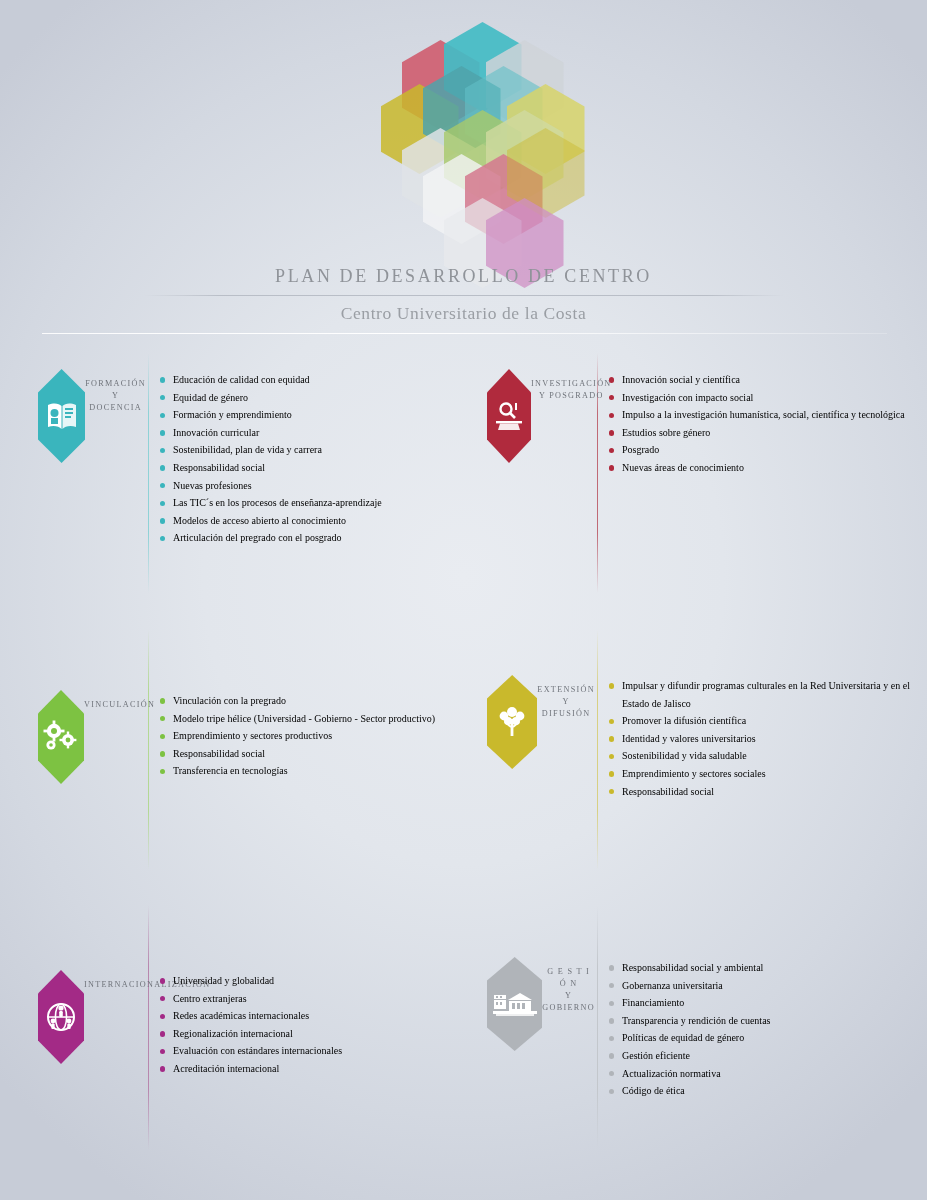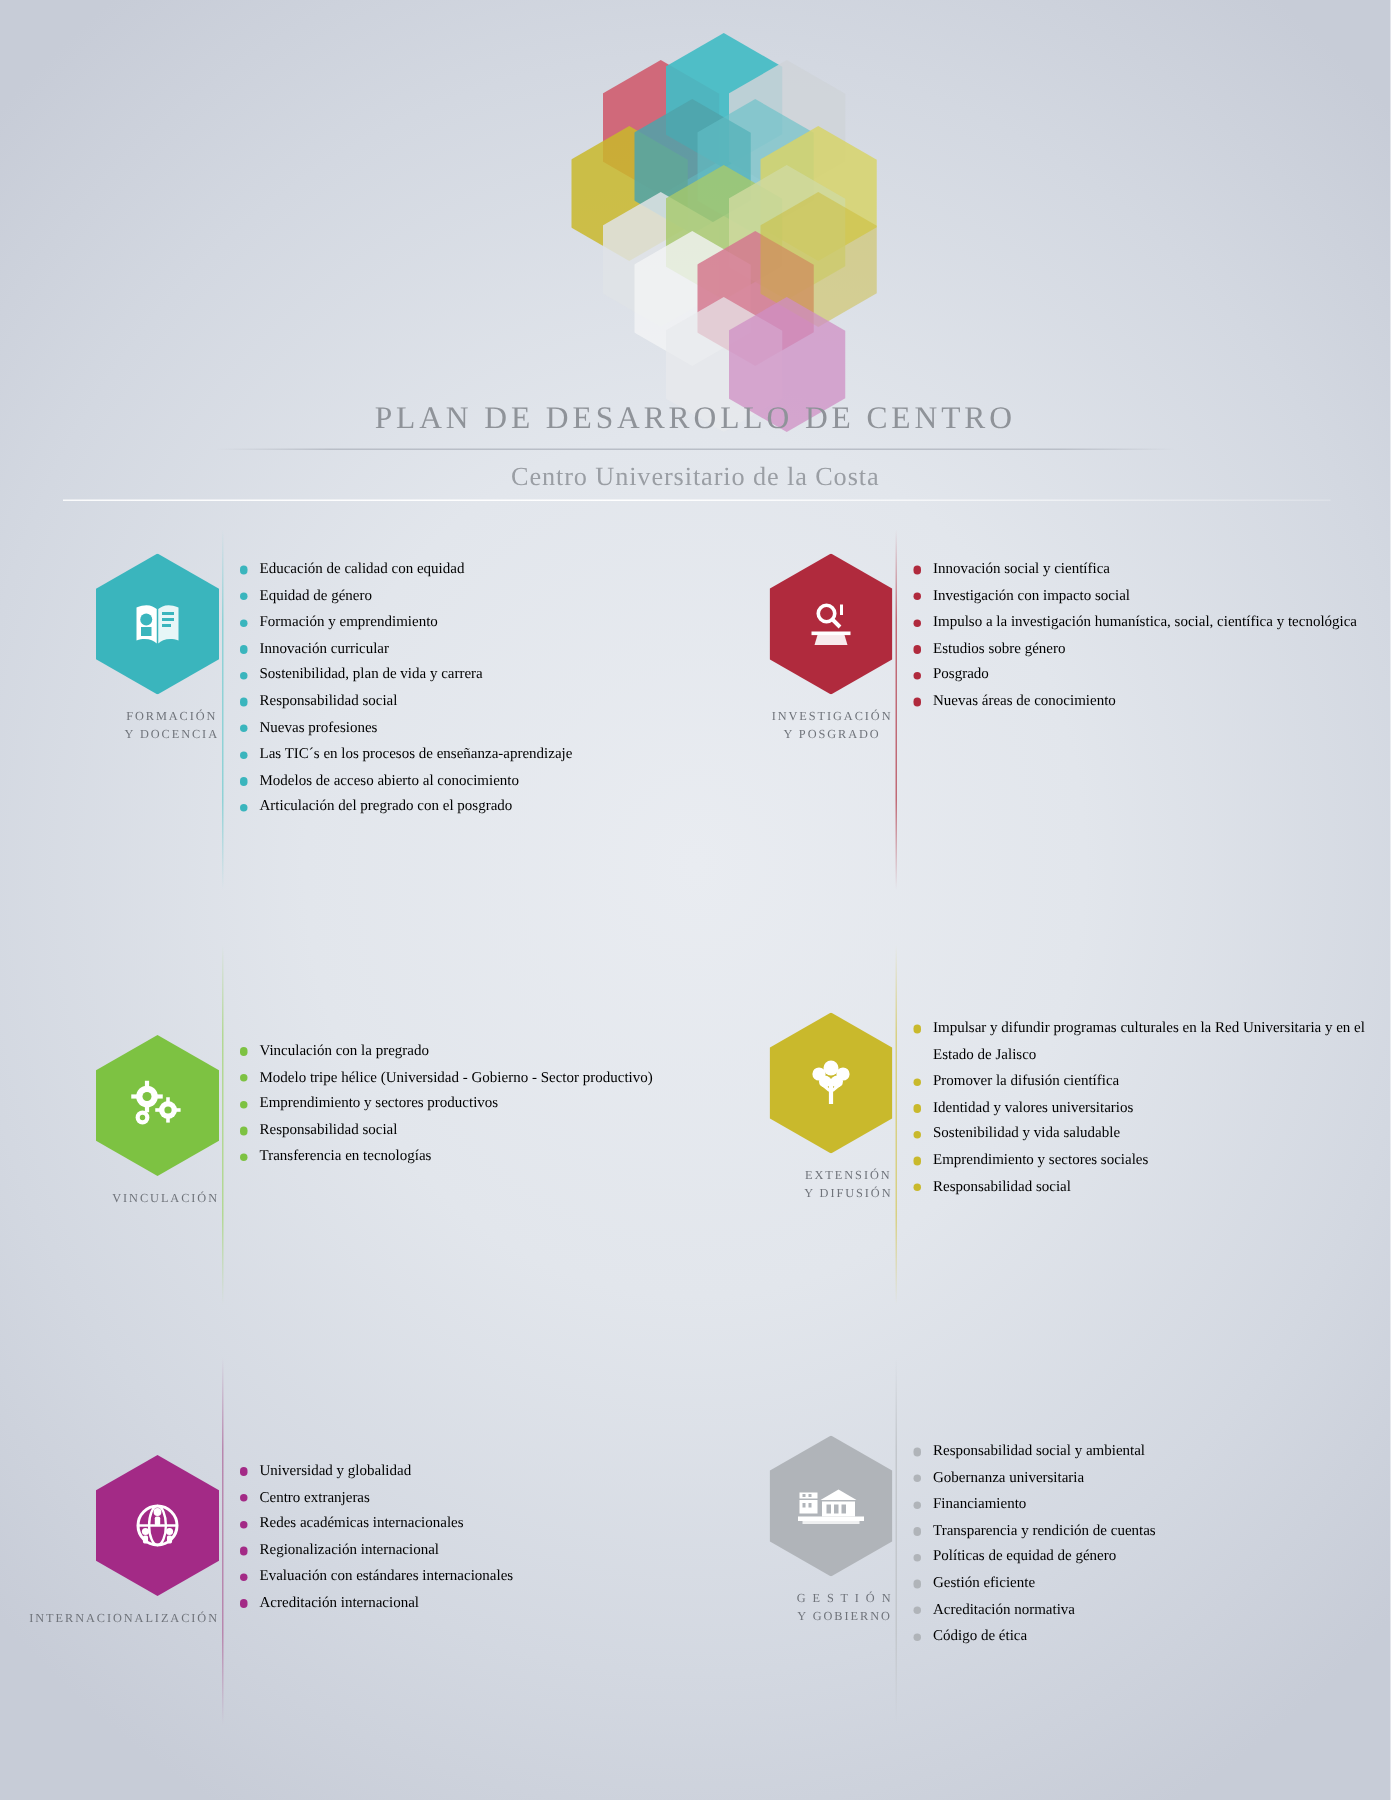--- a/index.html
+++ b/index.html
@@ -27,21 +27,21 @@
     margin: 0 auto;
   }
   .hex {
     position: absolute;
     width: 78px;
     height: 90px;
     clip-path: polygon(50% 0%, 100% 25%, 100% 75%, 50% 100%, 0% 75%, 0% 25%);
   }
   .title-block { margin-top: 34px; }
   .main-title {
-    font-size: 21px;
+    font-size: 18px;
     letter-spacing: 2.6px;
     color: #8f9399;
     font-family: "Liberation Serif", serif;
     position: relative;
     display: inline-block;
     padding: 0 20px;
   }
   .sub-title {
     font-size: 17.5px;
     color: #9a9ea4;
@@ -78,22 +78,21 @@
   }
   .divider {
     position: absolute;
     width: 1px;
   }
 
   .icon-col {
     width: 108px;
     flex: 0 0 108px;
     display: flex;
-    flex-direction: column;
-    align-items: flex-end;
+    align-items: flex-start;
   }
   .icon-hex {
     width: 82px;
     height: 94px;
     clip-path: polygon(50% 0%, 100% 25%, 100% 75%, 50% 100%, 0% 75%, 0% 25%);
     display: flex;
     align-items: center;
     justify-content: center;
   }
   .icon-label {
@@ -356,18 +355,18 @@
         <span>Y GOBIERNO</span>
       </div>
     </div>
     <ul class="items" style="--bullet:#b0b4b9;">
       <li>Responsabilidad social y ambiental</li>
       <li>Gobernanza universitaria</li>
       <li>Financiamiento</li>
       <li>Transparencia y rendición de cuentas</li>
       <li>Políticas de equidad de género</li>
       <li>Gestión eficiente</li>
-      <li>Acreditación normativa</li>
+      <li>Actualización normativa</li>
       <li>Código de ética</li>
     </ul>
   </div>
 
 </div>
 
 </body></html>

